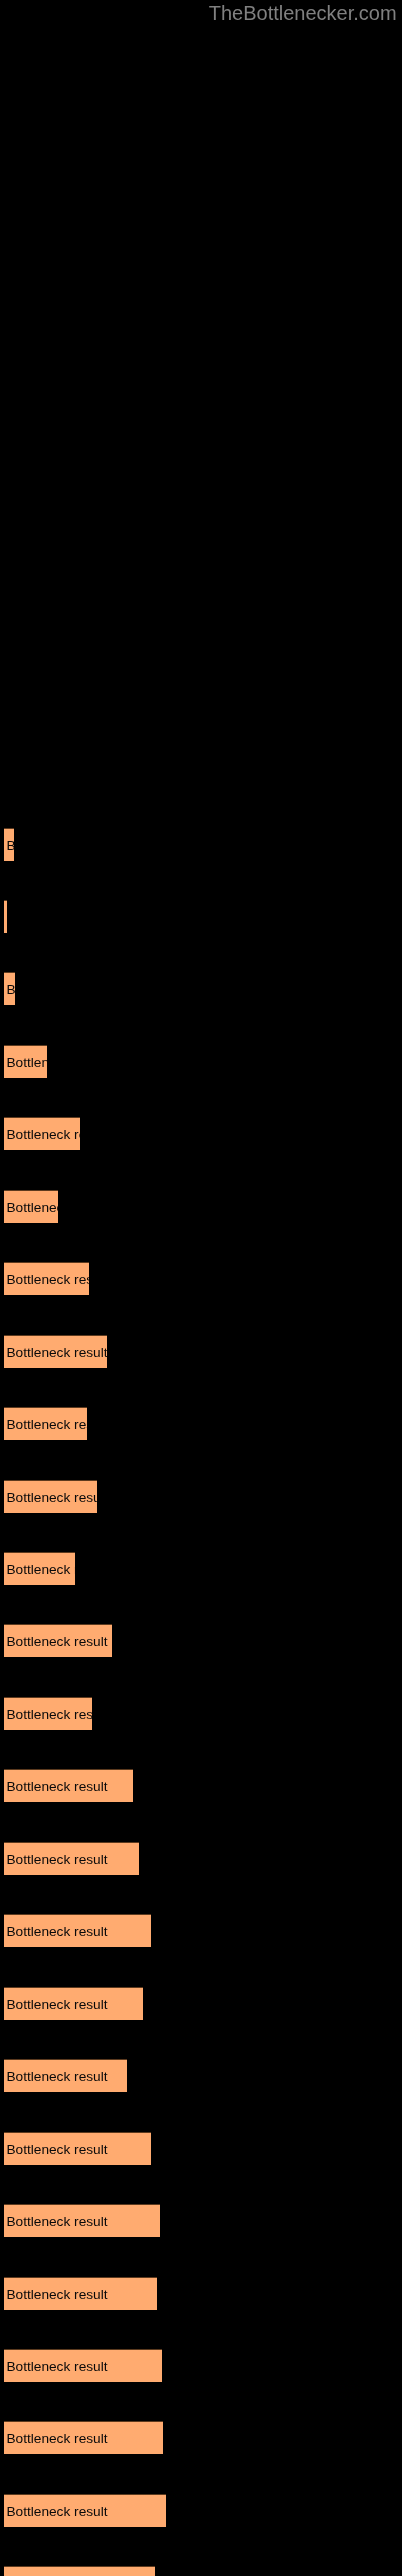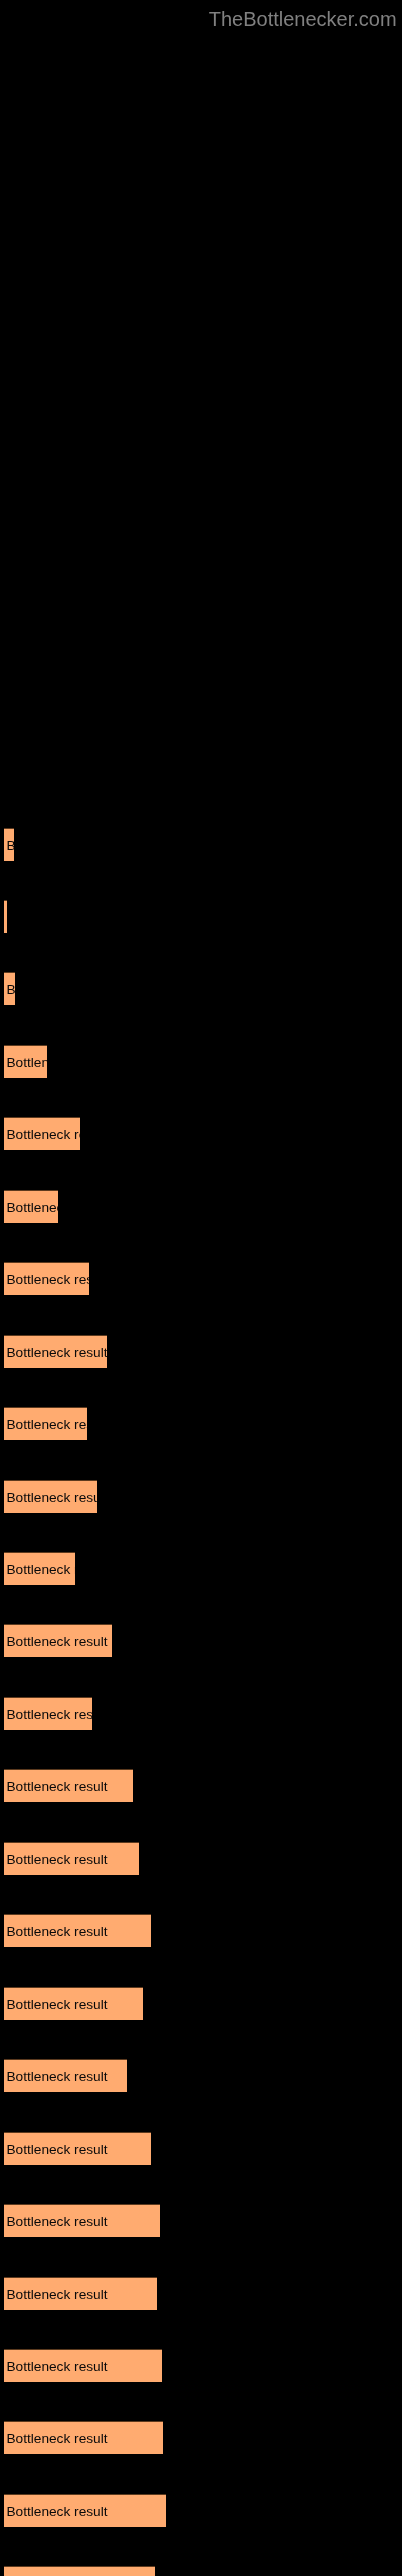--- a/index.html
+++ b/index.html
@@ -20,21 +20,20 @@
   #site-title {
     position: absolute;
     top: 1.6px;
     right: 6.4px;
     color: #808080;
     font-size: 20px;
     font-family: "Liberation Sans", sans-serif;
     letter-spacing: 0px;
     white-space: nowrap;
     line-height: 1.1;
-    margin-top: 6px;
   }
   
   #plot {
     position: absolute;
     left: 0;
     top: 0;
     width: 403px;
     height: 2576px;
   }
   .bar-row {

